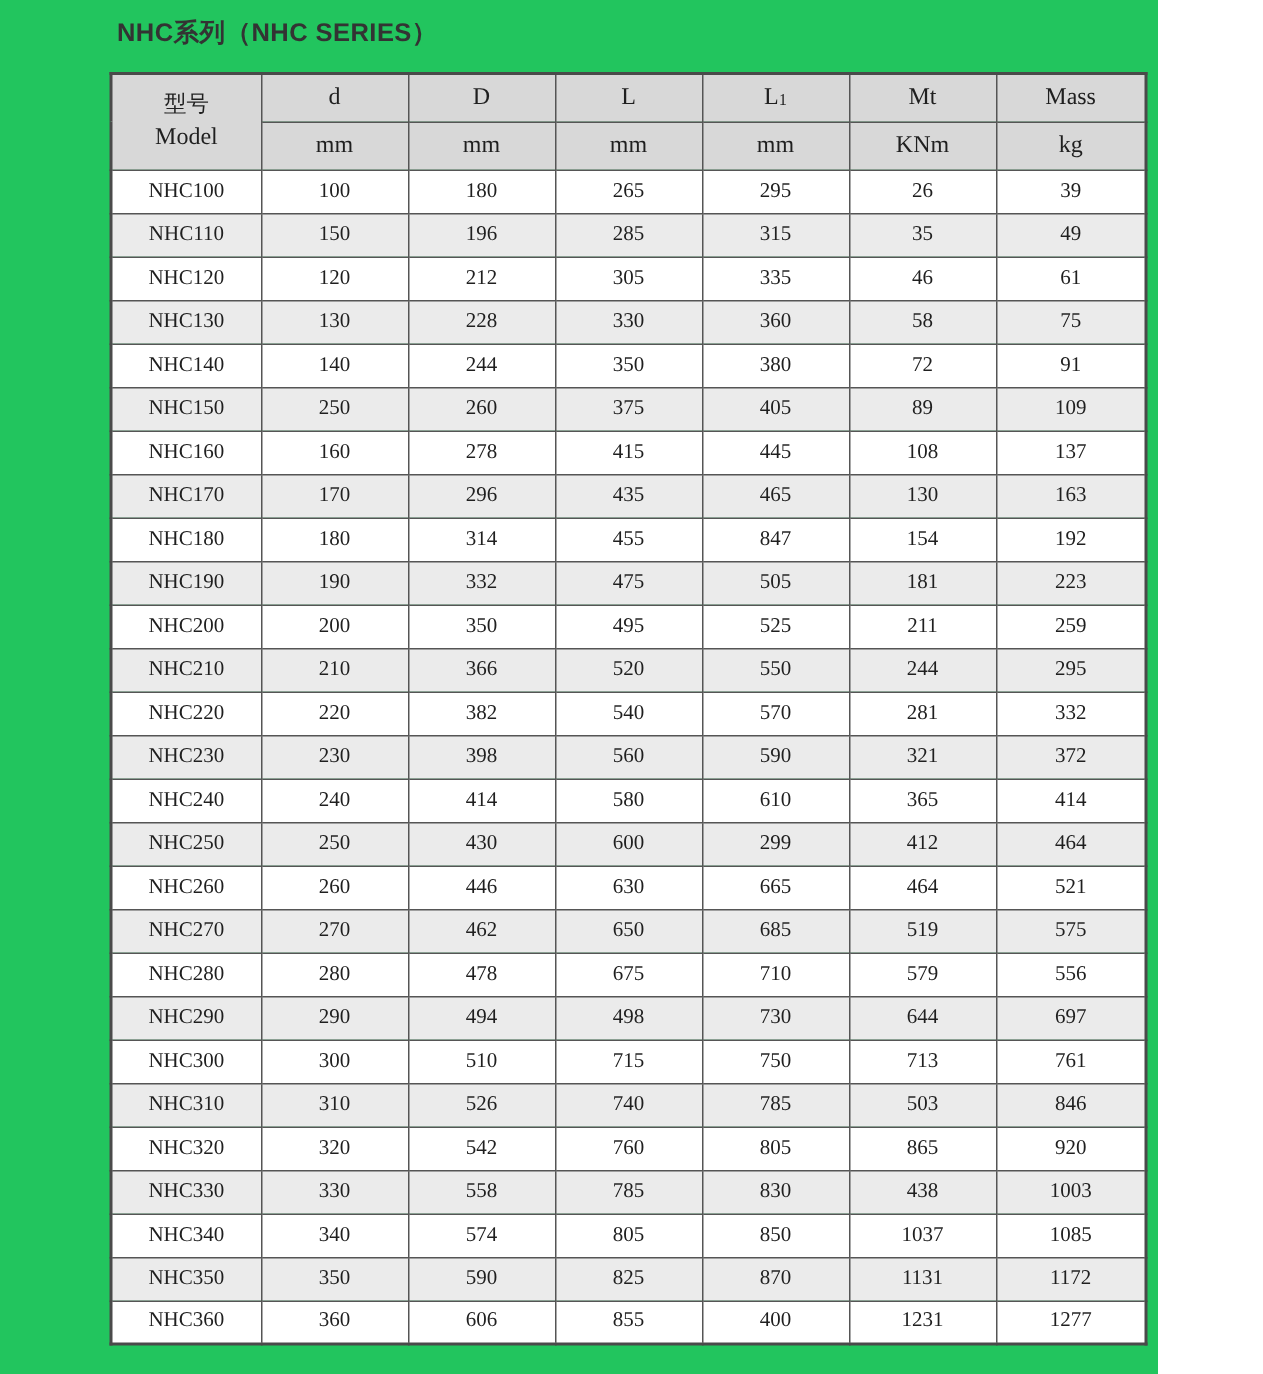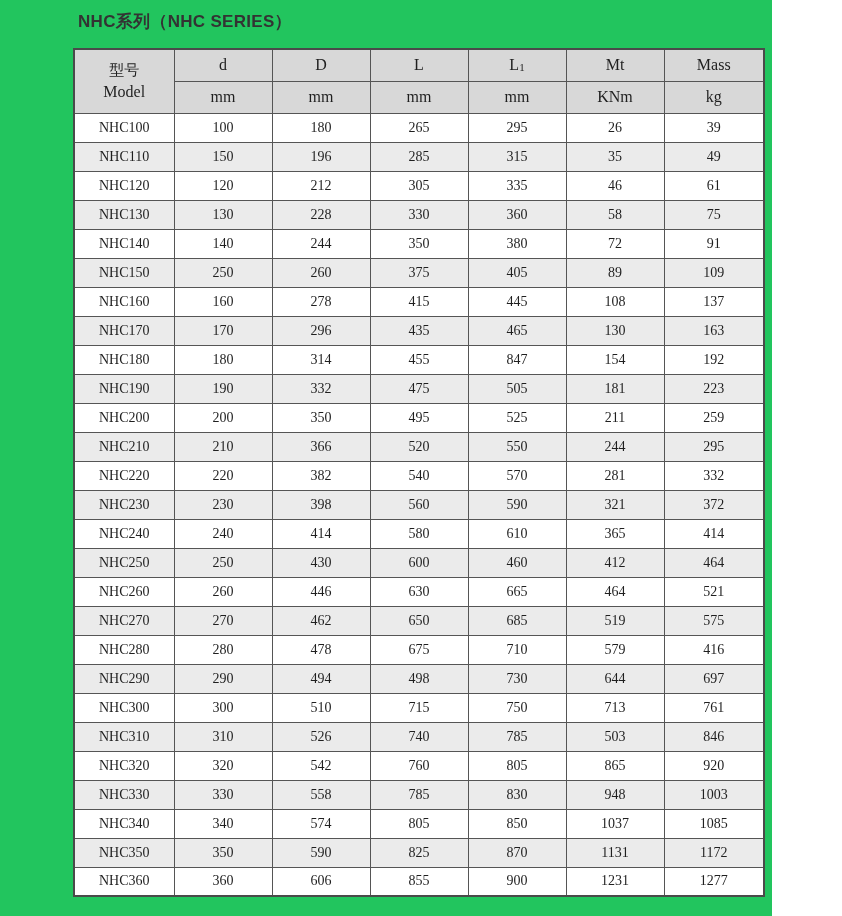--- a/index.html
+++ b/index.html
@@ -241,21 +241,21 @@
           <td>580</td>
           <td>610</td>
           <td>365</td>
           <td>414</td>
         </tr>
         <tr>
           <td>NHC250</td>
           <td>250</td>
           <td>430</td>
           <td>600</td>
-          <td>460</td>
+          <td>299</td>
           <td>412</td>
           <td>464</td>
         </tr>
         <tr>
           <td>NHC260</td>
           <td>260</td>
           <td>446</td>
           <td>630</td>
           <td>665</td>
           <td>464</td>
@@ -270,21 +270,21 @@
           <td>519</td>
           <td>575</td>
         </tr>
         <tr>
           <td>NHC280</td>
           <td>280</td>
           <td>478</td>
           <td>675</td>
           <td>710</td>
           <td>579</td>
-          <td>416</td>
+          <td>556</td>
         </tr>
         <tr>
           <td>NHC290</td>
           <td>290</td>
           <td>494</td>
           <td>498</td>
           <td>730</td>
           <td>644</td>
           <td>697</td>
         </tr>
@@ -314,21 +314,21 @@
           <td>805</td>
           <td>865</td>
           <td>920</td>
         </tr>
         <tr>
           <td>NHC330</td>
           <td>330</td>
           <td>558</td>
           <td>785</td>
           <td>830</td>
-          <td>948</td>
+          <td>438</td>
           <td>1003</td>
         </tr>
         <tr>
           <td>NHC340</td>
           <td>340</td>
           <td>574</td>
           <td>805</td>
           <td>850</td>
           <td>1037</td>
           <td>1085</td>
@@ -340,20 +340,20 @@
           <td>825</td>
           <td>870</td>
           <td>1131</td>
           <td>1172</td>
         </tr>
         <tr>
           <td>NHC360</td>
           <td>360</td>
           <td>606</td>
           <td>855</td>
-          <td>900</td>
+          <td>400</td>
           <td>1231</td>
           <td>1277</td>
         </tr>
       </tbody>
   </table>
 
 </div>
 
 </body></html>

